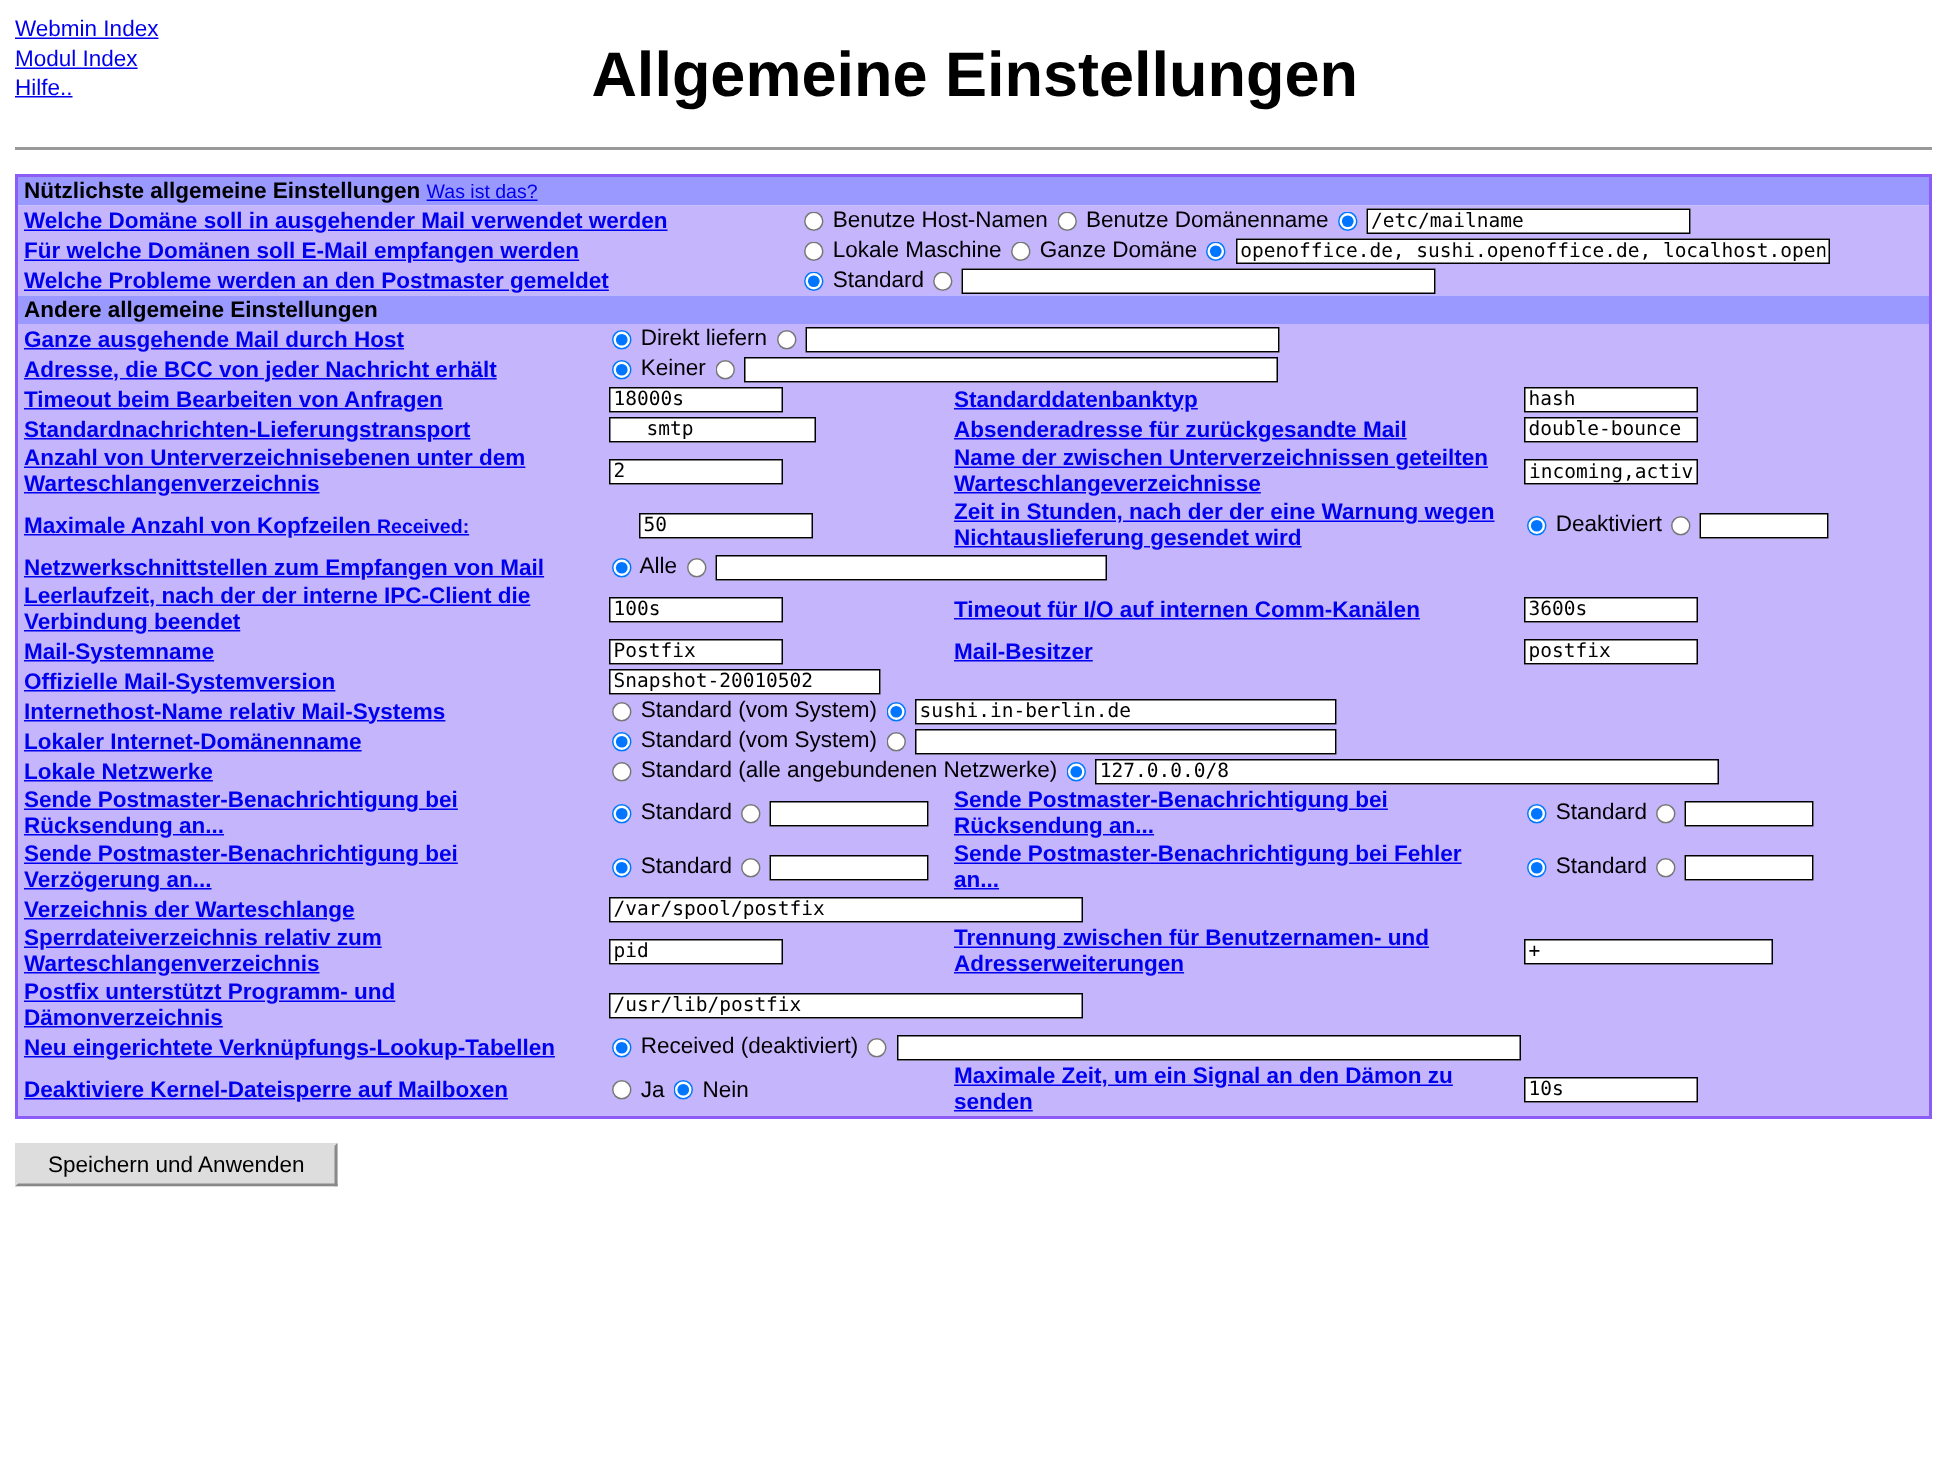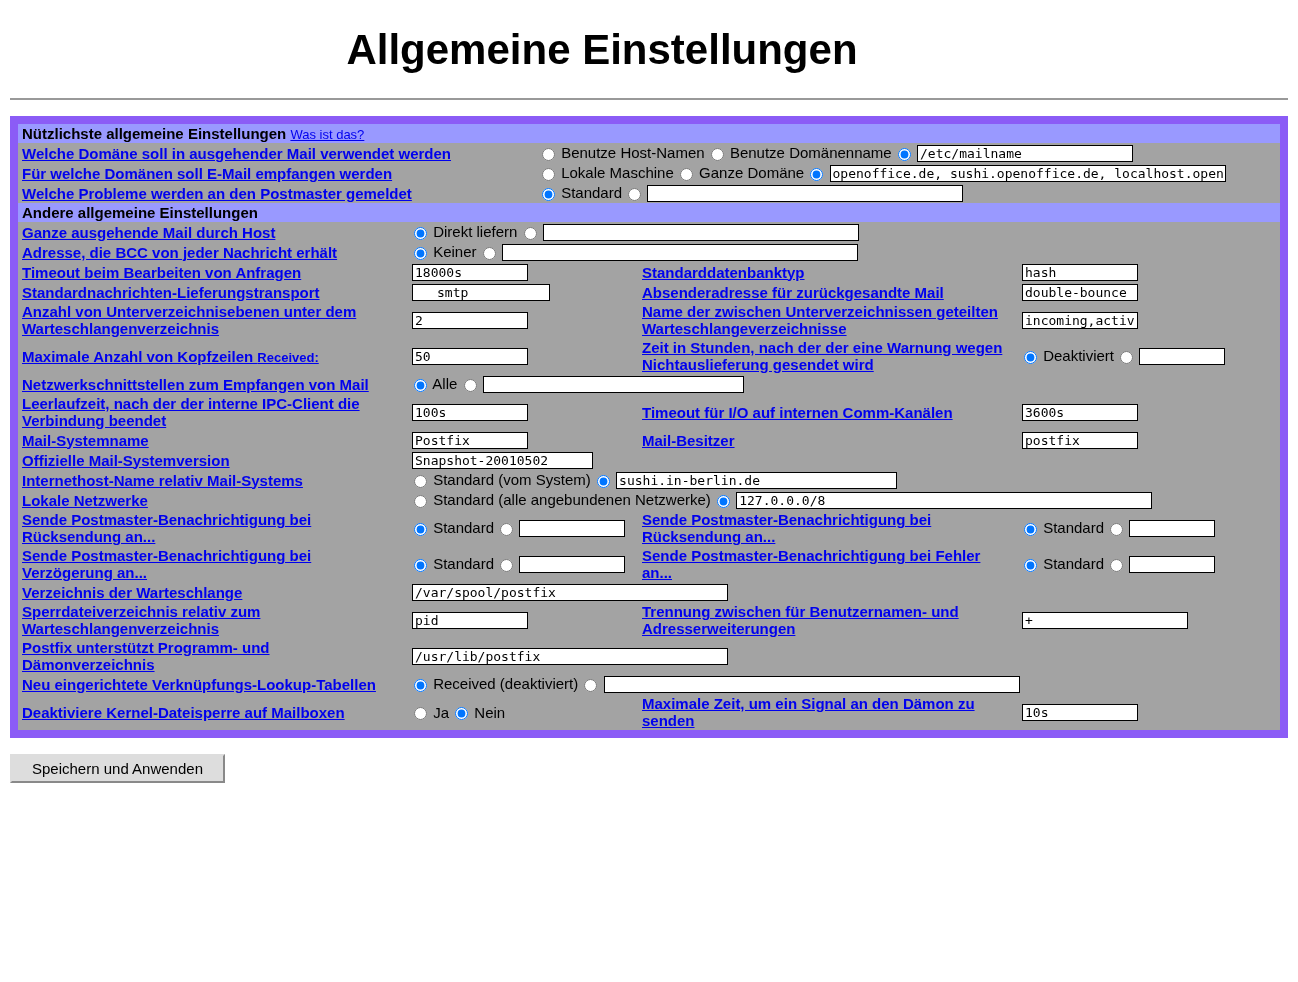--- a/index.html
+++ b/index.html
@@ -1,38 +1,43 @@
 <!DOCTYPE html>
 <html><head>
 <meta charset="utf-8">
 <style>
 body{font-family:Arial,Helvetica,sans-serif;font-size:15px;margin:10px;background:#fff}
 a{color:#0000EE;text-decoration:underline}
 .hdr{display:flex;align-items:flex-start}
 .hdr-links{display:flex;flex-direction:column;font-size:15px;line-height:1.3}
 h1{font-size:42px;font-weight:900;margin:16px;text-align:center;flex:1;margin-right:110px}
 hr{border:none;border-top:2px solid #999;margin:8px 0 16px}
-.outer{border:8px solid #8b5cf6}
+.outer{border:2px solid #8b5cf6}
 .sec-hdr{background:#9999FF;font-weight:bold;font-size:15px;padding:1px 4px}
 .sec-hdr a{color:#0000EE;font-weight:normal;font-size:13px;text-decoration:underline}
-.body{background:#a3a3a3;padding:0}
+.body{background:#c4b5fd;padding:0}
 table{width:100%;border-collapse:collapse}
 td{padding:1px 4px;vertical-align:middle;font-size:15px}
 .lbl a{color:#0000EE;font-weight:bold;text-decoration:underline}
 .sublbl{font-size:13px;font-weight:bold}
 input[type=text]{font-family:monospace;font-size:13px;padding:0 2px;border:1px solid #000;background:#fff}
 input[type=radio]{vertical-align:middle;margin:0 2px}
 .btn{border:2px outset #ddd;background:#ddd;padding:4px 20px;font-size:15px;margin-top:16px;cursor:pointer}
 </style>
 </head>
 <body>
 
 
 
 <div class="hdr">
+  <div class="hdr-links">
+    <a href="#">Webmin Index</a>
+    <a href="#">Modul Index</a>
+    <a href="#">Hilfe..</a>
+  </div>
   <h1>Allgemeine Einstellungen</h1>
 </div>
 <hr>
 
 <div class="outer">
   <div class="sec-hdr">
     <span>Nützlichste allgemeine Einstellungen</span> <a href="#">Was ist das?</a>
   </div>
   <div class="body">
     <table>
@@ -106,21 +111,21 @@
         <td><input type="text" style="width: 110px;" value="double-bounce"></td>
       </tr>
       <tr>
         <td class="lbl"><a href="#">Anzahl von Unterverzeichnisebenen unter dem Warteschlangenverzeichnis</a></td>
         <td><input type="text" style="width: 110px;" value="2"></td>
         <td class="lbl"><a href="#">Name der zwischen Unterverzeichnissen geteilten Warteschlangeverzeichnisse</a></td>
         <td><input type="text" style="width: 110px;" value="incoming,active,"></td>
       </tr>
       <tr>
         <td class="lbl"><a href="#"><span>Maximale Anzahl von Kopfzeilen </span><span class="sublbl">Received:</span></a></td>
-        <td><input type="text" style="width: 110px;" value="50"></td>
+        <td><input type="text" style="width: 110px; margin-left: 20px;" value="50"></td>
         <td class="lbl"><a href="#">Zeit in Stunden, nach der der eine Warnung wegen Nichtauslieferung gesendet wird</a></td>
         <td>
           <input type="radio" checked="" style=""> <span>Deaktiviert</span>
           <input type="radio" style="">
           <input type="text" style="width: 80px;">
         </td>
       </tr>
       <tr>
         <td class="lbl"><a href="#">Netzwerkschnittstellen zum Empfangen von Mail</a></td>
         <td colspan="3">
@@ -147,20 +152,28 @@
       </tr>
       <tr>
         <td class="lbl"><a href="#">Internethost-Name relativ Mail-Systems</a></td>
         <td colspan="3">
           <input type="radio" style=""> <span>Standard (vom System)</span>
           <input type="radio" checked="" style="">
           <input type="text" style="width: 275px;" value="sushi.in-berlin.de">
         </td>
       </tr>
       <tr>
+        <td class="lbl"><a href="#">Lokaler Internet-Domänenname</a></td>
+        <td colspan="3">
+          <input type="radio" checked="" style=""> <span>Standard (vom System)</span>
+          <input type="radio" style="">
+          <input type="text" style="width: 275px;">
+        </td>
+      </tr>
+      <tr>
         <td class="lbl"><a href="#">Lokale Netzwerke</a></td>
         <td colspan="3">
           <input type="radio" style=""> <span>Standard (alle angebundenen Netzwerke)</span>
           <input type="radio" checked="" style="">
           <input type="text" style="width: 410px;" value="127.0.0.0/8">
         </td>
       </tr>
       <tr>
         <td class="lbl"><a href="#">Sende Postmaster-Benachrichtigung bei Rücksendung an...</a></td>
         <td>

